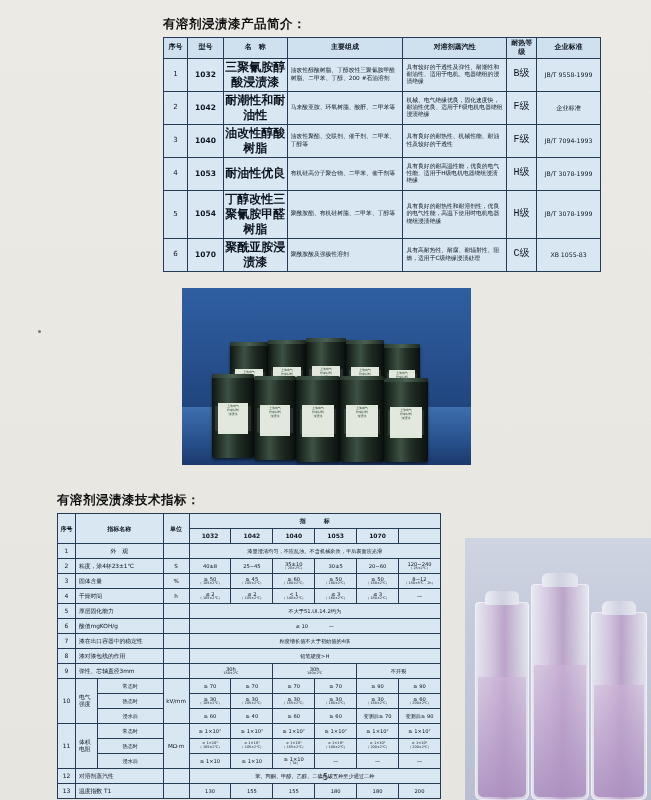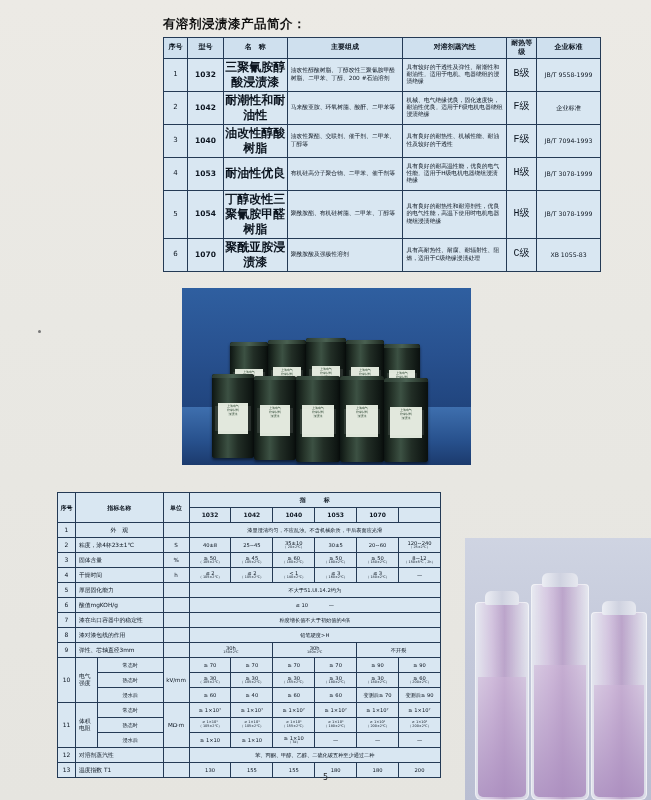--- a/index.html
+++ b/index.html
@@ -251,20 +251,21 @@
     </div>
     <div class="drum" style="left:158px;top:88px;width:44px;height:86px;">
       <div class="label">上海电气<br>绝缘材料<br>浸渍漆</div>
     </div>
     <div class="drum" style="left:202px;top:90px;width:44px;height:84px;">
       <div class="label">上海电气<br>绝缘材料<br>浸渍漆</div>
     </div>
   </div>
 
   <div class="sec2">
+    <div class="sec-title">有溶剂浸渍漆技术指标：</div>
     <table class="t2">
       <colgroup>
         <col style="width:18px">
           <col style="width:22px">
           <col style="width:66px">
         <col style="width:26px">
         <col style="width:42px">
           <col style="width:42px">
           <col style="width:42px">
         <col style="width:42px">

